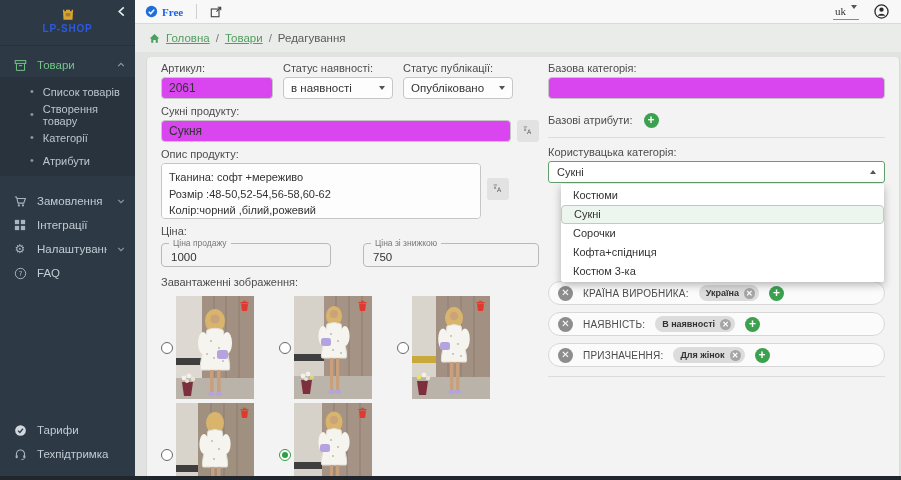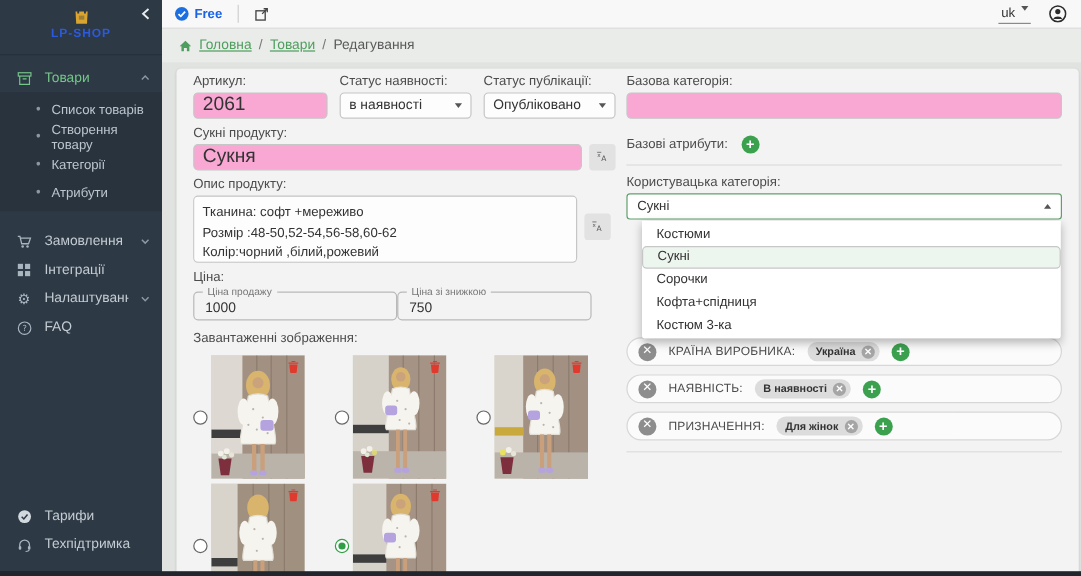--- a/index.html
+++ b/index.html
@@ -24,56 +24,56 @@
   .nav-item.active, .nav-item.active .ic { color:#75c689; }
   .submenu { background:#28333e; padding:3px 0 4px; }
   .sub-item { height:23px; display:flex; align-items:center; padding-left:30px; gap:9px; color:#bdc5cd; font-size:11px; cursor:pointer; }
   .bullet { color:#8b97a1; font-size:11px; line-height:1; }
   .nav-gap { height:13px; }
   .nav-bottom { position:absolute; bottom:14px; left:0; right:0; }
   .uni-ic { font-family:"DejaVu Sans", sans-serif; font-size:12px; line-height:1; }
 
   
   .main { position:absolute; left:135px; top:0; width:766px; height:480px; }
-  .topbar { height:24px; background:#f7f8f7; border-bottom:1px solid #d9d9d9; display:flex; align-items:center; padding:0 12px 0 10px; }
+  .topbar { height:24px; background:#f7f8f7; border-bottom:1px solid #d9d9d9; display:flex; align-items:center; padding:0 12px 0 10px;font-family:Liberation Serif, serif; }
   .badge-free { display:flex; align-items:center; gap:4px; color:#1a63e8; font-weight:bold; font-size:11px; cursor:pointer; }
   .tb-sep { width:1px; height:15px; background:#cfcfcf; margin:0 13px; }
   .icon-btn { background:none; border:0; padding:0; cursor:pointer; color:#444; display:flex; }
   .tb-right { margin-left:auto; display:flex; align-items:center; gap:15px; }
   .lang-select { font-size:11px; color:#333; border-bottom:1px solid #8a8a8a; padding:1px 2px 2px; display:flex; align-items:flex-start; gap:5px; cursor:pointer;margin-left:24px; }
   .caret-d { width:0; height:0; border-left:3.5px solid transparent; border-right:3.5px solid transparent; border-top:4px solid #555; }
   .caret-u { width:0; height:0; border-left:3.5px solid transparent; border-right:3.5px solid transparent; border-bottom:4px solid #555; }
 
   
   .breadcrumb { height:28px; background:#e9ece8; display:flex; align-items:center; padding:0 14px; gap:6px; font-size:11.5px; color:#5a5a5a; }
   .crumb-link { color:#4f9e5f; text-decoration:underline; cursor:pointer; }
   .crumb-sep { color:#777; }
 
   
   .content { position:absolute; top:52px; left:0; right:0; bottom:0; padding:5px 2px 0 12px; }
   .card { background:#f2f3f2; border-radius:4px; box-shadow:0 1px 2px rgba(0,0,0,.14); height:560px; padding:5px 14px 0; display:flex; gap:9px; }
   .col-left { flex:0 0 352px; }
   .col-right { flex:1; min-width:0; }
 
   .fl { display:block; font-size:11px; color:#4c4c4c; margin:0 0 2px; line-height:13px; }
-  .tin { height:22px; border:1px solid #c6c6c6; border-radius:4px; background:#f9a8d4; font-size:16px; color:#333; padding:0 7px; width:100%; font-family:inherit; outline:none; }
+  .tin { height:22px; border:1px solid #c6c6c6; border-radius:4px; background:#d946ef; font-size:12px; color:#333; padding:0 7px; width:100%; font-family:inherit; outline:none; }
   .field-row { display:flex; gap:10px; margin-bottom:6px; }
   .f-sku { width:112px; } .f-sel { width:110px; }
   .sel { height:22px; border:1px solid #c6c6c6; border-radius:4px; background:#fdfdfd; display:flex; align-items:center; justify-content:space-between; padding:0 7px; font-size:11.5px; color:#333; cursor:pointer; }
 
   .name-row { display:flex; gap:6px; margin-bottom:6px; }
   .name-row .tin { flex:1; }
   .t-btn { width:22px; height:22px; background:#e2e2e2; border:0; border-radius:3px; display:flex; align-items:center; justify-content:center; color:#555; cursor:pointer; flex:0 0 22px; }
   .desc-row { display:flex; gap:6px; align-items:center; margin-bottom:6px; }
   .tarea { width:320px; height:56px; resize:none; border:1px solid #c6c6c6; border-radius:4px; background:#fdfdfd; font-family:"Liberation Sans",sans-serif; font-size:11px; line-height:1.5; padding:5px 7px; color:#333; outline:none; }
   .desc-row .t-btn { margin-bottom:5px; }
 
   .price-row { display:flex; margin:5px 0 9px; }
   .outline { position:relative; border:1px solid #b9b9b9; border-radius:4px; height:24px; }
-  .o-sale { width:170px; } .o-disc { width:162px; }
+  .o-sale { width:170px; } .o-disc { width:176px;margin-left:32px; }
   .o-label { position:absolute; top:-6px; left:7px; background:#f2f3f2; padding:0 4px; font-size:8.5px; color:#777; line-height:11px; }
   .outline input { border:0; background:transparent; width:100%; height:100%; padding:3px 9px 0; font-size:11.5px; color:#333; font-family:inherit; outline:none; }
 
   .img-row { display:flex; gap:25px; margin-bottom:4px; }
   .img-item { display:flex; align-items:center; gap:3px; }
   .radio { width:12px; height:12px; border:1.5px solid #666; border-radius:50%; background:#fff; position:relative; cursor:pointer; flex:0 0 12px; }
   .radio.checked { border-color:#2f9e44; }
   .radio.checked::after { content:""; position:absolute; inset:2px; background:#2f9e44; border-radius:50%; }
   .photo { width:78px; height:103px; position:relative; overflow:hidden; background:#d9d4cd; }
   .trash { position:absolute; top:4px; right:5px; cursor:pointer; }

